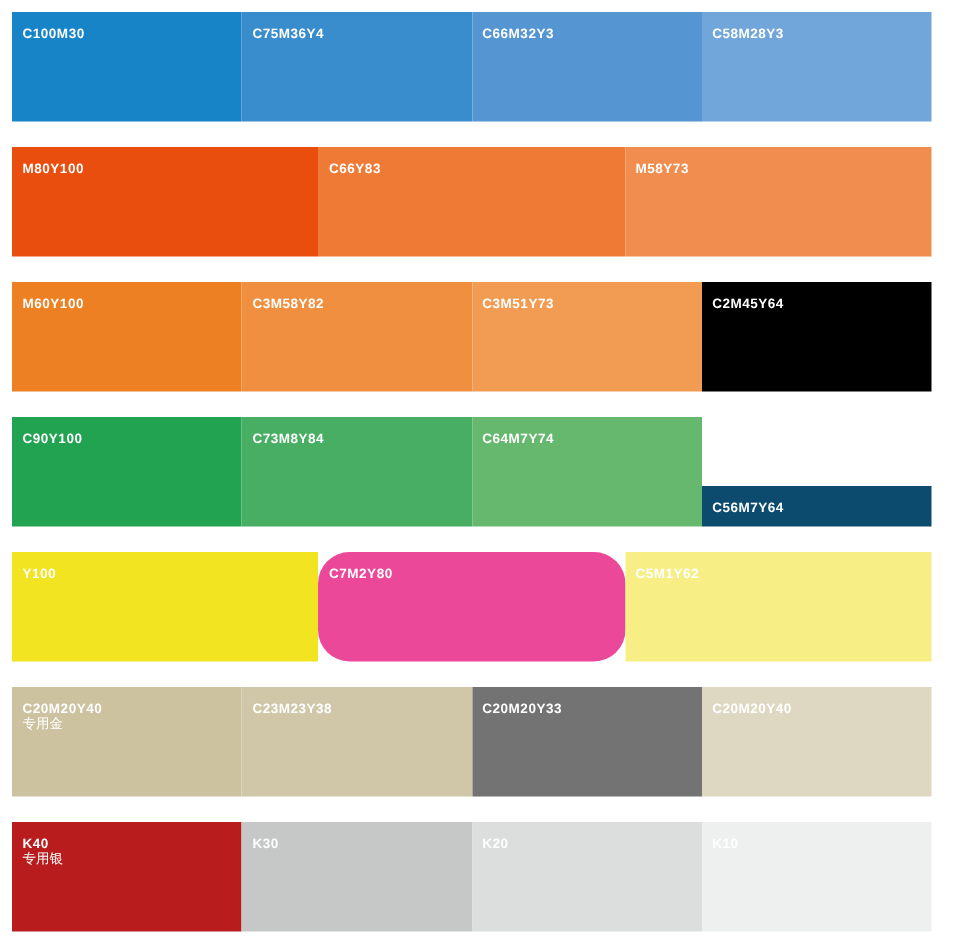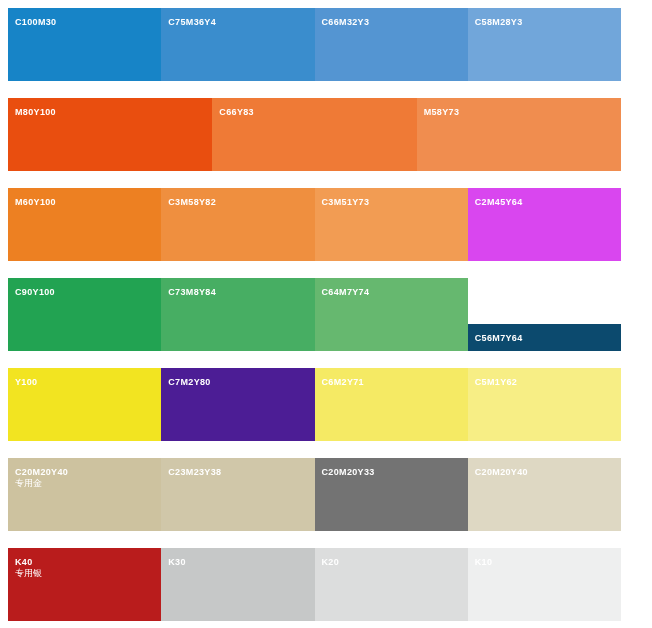--- a/index.html
+++ b/index.html
@@ -94,21 +94,21 @@
     <div class="swatch-row">
       <div class="swatch" style="background-color: rgb(237, 128, 34);">
         <span class="swatch-label">M60Y100</span>
       </div>
       <div class="swatch" style="background-color: rgb(239, 143, 63);">
         <span class="swatch-label">C3M58Y82</span>
       </div>
       <div class="swatch" style="background-color: rgb(242, 156, 83);">
         <span class="swatch-label">C3M51Y73</span>
       </div>
-      <div class="swatch" style="background-color: #d946ef;">
+      <div class="swatch" style="background-color: #000000;">
         <span class="swatch-label">C2M45Y64</span>
       </div>
     </div>
     <div class="swatch-row">
       <div class="swatch" style="background-color: rgb(34, 163, 82);">
         <span class="swatch-label">C90Y100</span>
       </div>
       <div class="swatch" style="background-color: rgb(71, 174, 99);">
         <span class="swatch-label">C73M8Y84</span>
       </div>
@@ -116,25 +116,22 @@
         <span class="swatch-label">C64M7Y74</span>
       </div>
       <div class="swatch" style="background-color: #0c4a6e; margin-top: 46px;">
         <span class="swatch-label">C56M7Y64</span>
       </div>
     </div>
     <div class="swatch-row">
       <div class="swatch" style="background-color: rgb(242, 228, 33);">
         <span class="swatch-label">Y100</span>
       </div>
-      <div class="swatch" style="background-color: #4c1d95;">
+      <div class="swatch" style="background-color: #ec4899; border-radius: 21px;">
         <span class="swatch-label">C7M2Y80</span>
-      </div>
-      <div class="swatch" style="background-color: rgb(245, 234, 100);">
-        <span class="swatch-label">C6M2Y71</span>
       </div>
       <div class="swatch" style="background-color: rgb(247, 238, 133);">
         <span class="swatch-label">C5M1Y62</span>
       </div>
     </div>
     <div class="swatch-row">
       <div class="swatch" style="background-color: rgb(205, 194, 159);">
         <span class="swatch-label">C20M20Y40</span>
         <span class="swatch-sublabel">专用金</span>
       </div>

